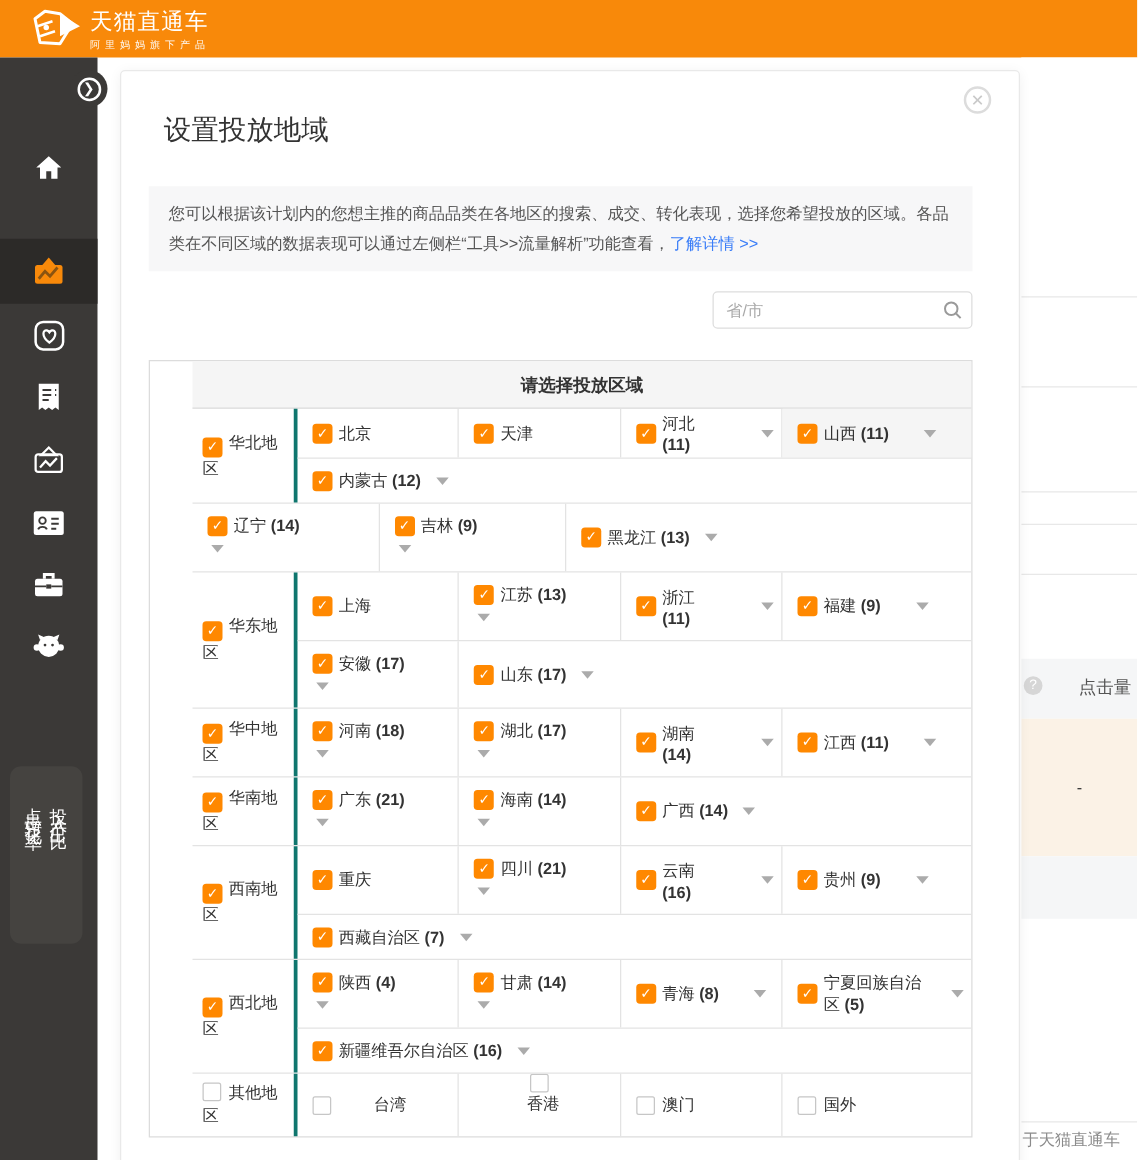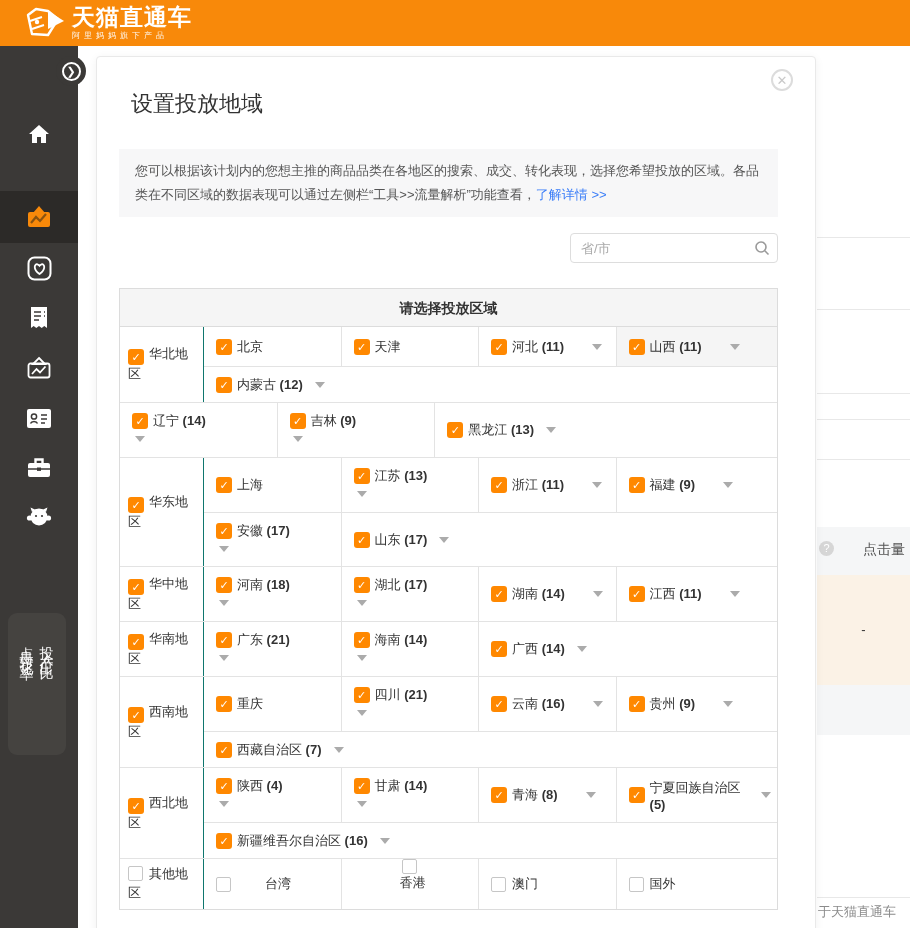--- a/index.html
+++ b/index.html
@@ -5,21 +5,21 @@
   * { margin:0; padding:0; box-sizing:border-box; }
   html,body { width:910px; height:928px; }
   body { font-family:"Liberation Sans","DejaVu Sans",sans-serif; background:#fff; overflow:hidden; }
   #stage { position:relative; width:910px; height:928px; overflow:hidden; background:#fff; }
 
   
   .topbar { position:absolute; left:0; top:0; width:910px; height:46px; background:#f8890a; display:flex; align-items:center; }
   .logo-wrap { display:flex; align-items:center; margin-left:22px; }
   .logo-icon { width:44px; height:36px; }
   .logo-text { margin-left:6px; color:#fff; }
-  .logo-title { font-size:23px; font-weight:bold; letter-spacing:1px; line-height:24px; }
+  .logo-title { font-size:18px; font-weight:normal; letter-spacing:1px; line-height:24px; }
   .logo-sub { font-size:8px; letter-spacing:4px; margin-top:1px; opacity:.95;font-family:Liberation Mono, monospace; }
 
   
   .sidebar { position:absolute; left:0; top:46px; width:78px; height:882px; background:#3b3937; }
   .side-item { position:absolute; left:0; width:78px; height:52px; display:flex; align-items:center; justify-content:center; }
   .side-item.active { background:#2c2a28; height:52px; }
   .collapse-btn { position:absolute; left:56px; top:56px; width:30px; height:30px; background:#3b3937; border-radius:50%; display:flex; align-items:center; justify-content:center; }
   .collapse-ring { width:19px; height:19px; border:2px solid #fff; border-radius:50%; color:#fff; font-size:11px; font-weight:bold; display:flex; align-items:center; justify-content:center; line-height:1; }
   .vtabs { position:absolute; left:8px; top:567px; width:58px; height:142px; background:#454340; border-radius:9px; display:flex; justify-content:center; gap:6px; padding-top:22px; }
   .vtab { writing-mode:vertical-lr; text-orientation:upright; color:#fff; font-size:14px; letter-spacing:5px; line-height:1; }
@@ -40,25 +40,25 @@
   .modal-title { font-size:22px; color:#333; margin-left:12px; }
   .notice { width:659px; background:#f7f7f8; margin-top:30px; padding:10px 16px; font-size:13px; color:#555; line-height:1.85; }
   .notice a { color:#3b7ef8; text-decoration:none; }
   .search-row { width:659px; margin-top:16px; display:flex; justify-content:flex-end; }
   .search-box { position:relative; width:208px; height:30px; }
   .search-box input { width:208px; height:30px; border:1px solid #ddd; border-radius:4px; padding:0 30px 0 10px; font-size:13px; color:#333; outline:none; font-family:inherit; }
   .search-box input::placeholder { color:#a9a9a9; }
   .search-ic { position:absolute; right:8px; top:7px; }
 
   
-  .rtable { width:659px; margin-top:25px; border:1px solid #dcdcdc; font-size:13px; color:#333; }
+  .rtable { width:659px; margin-top:25px; border:1px solid #dcdcdc; font-size:13px; color:#333;padding-left:34px; }
   .rtable-head { height:38px; line-height:38px; text-align:center; font-weight:bold; background:#f5f5f5; border-bottom:1px solid #dcdcdc; font-size:14px; color:#333; }
   .region-row { display:flex; border-top:1px solid #e3e3e3; }
   .region-row:first-of-type { border-top:none; }
-  .region-cell { width:84px; flex:none; border-right:1px solid #0f766e; display:flex; align-items:center; padding:0 4px 0 8px; line-height:1.45; }
+  .region-cell { width:84px; flex:none; border-right:3px solid #0f766e; display:flex; align-items:center; padding:0 4px 0 8px; line-height:1.45; }
   .region-cell .txt { display:inline; }
   .region-sub { flex:1; display:flex; flex-direction:column; }
   .sub-row { display:flex; }
   .sub-row + .sub-row { border-top:1px solid #e3e3e3; }
   .cell { display:flex; align-items:center; padding:0 6px 0 12px; overflow:hidden; }
   .cell.below { flex-direction:column; align-items:flex-start; justify-content:flex-start; padding-top:9px; }
   .cell.below .line1 { display:flex; align-items:center; }
   .cell.hl { background:#f5f5f5; }
   .cell:not(.last) { border-right:1px solid #e3e3e3; }
 

